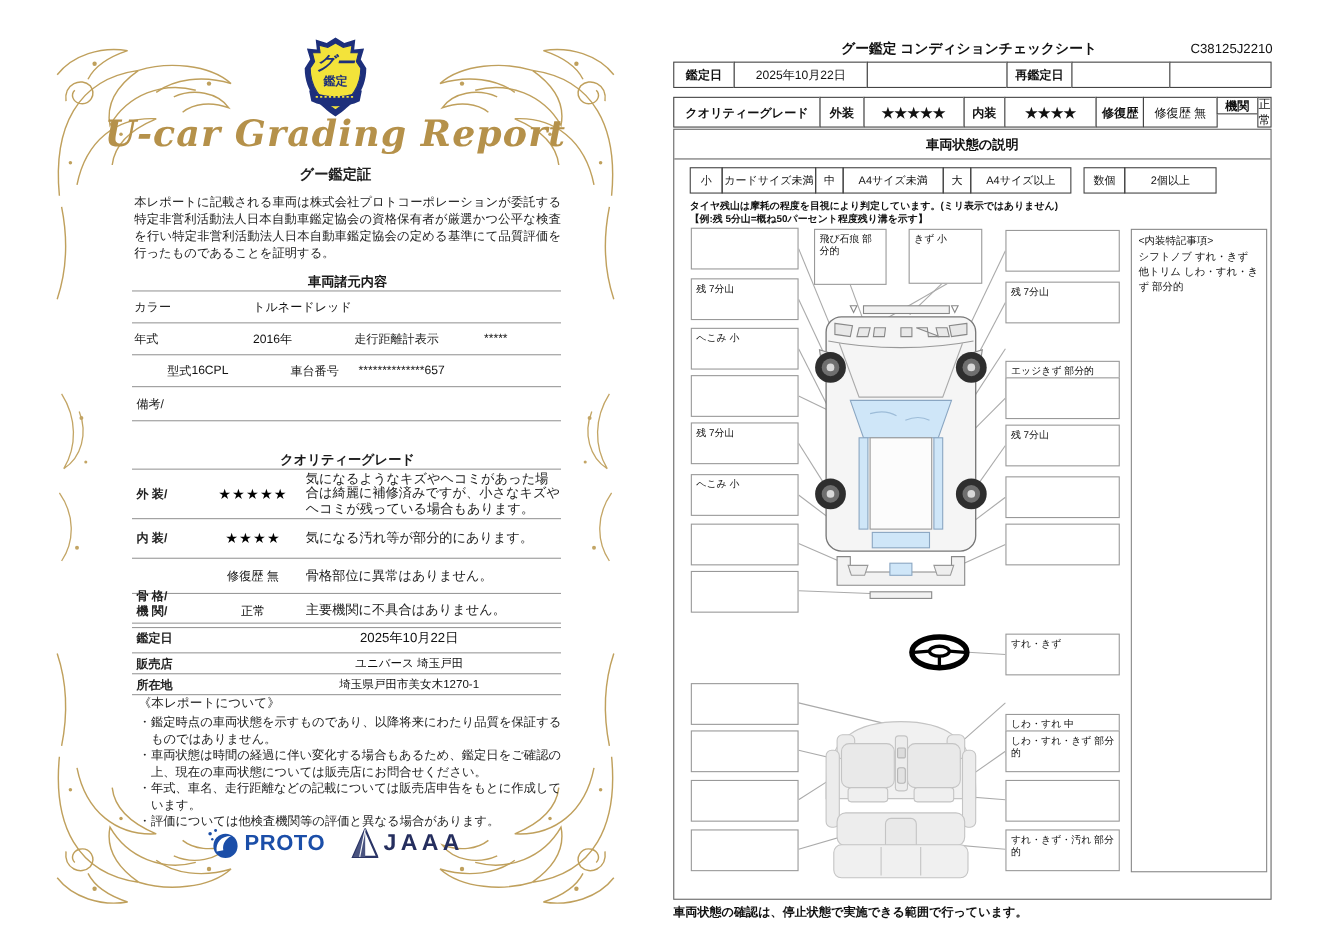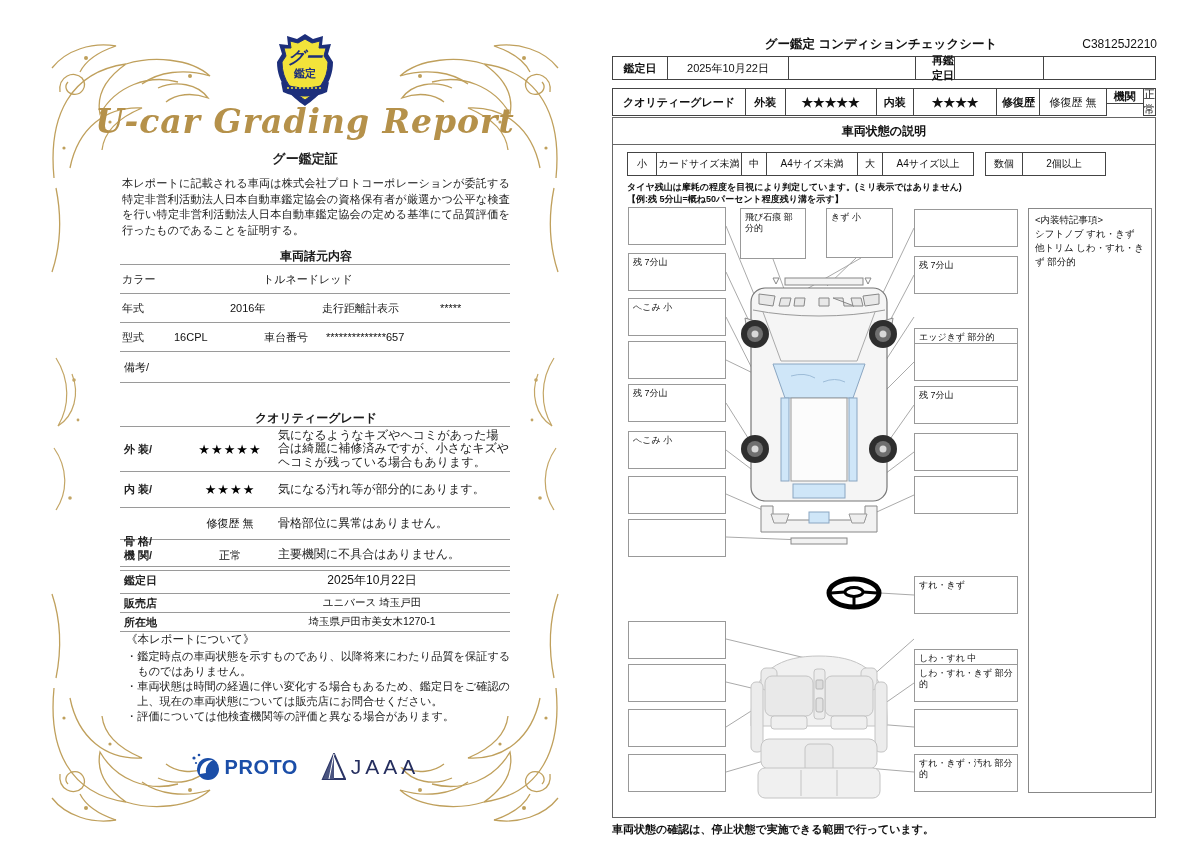--- a/index.html
+++ b/index.html
@@ -29,21 +29,21 @@
   .gdesc{flex:1;font-size:12px;line-height:13.5px;color:#222;}
   .about{position:absolute;left:86px;top:604px;width:386px;
          font-family:"DejaVu Serif",serif;color:#222;}
   .about .atitle{font-size:11.5px;margin-bottom:2px;}
   .about .aitem{font-size:11.2px;line-height:15px;padding-left:1em;text-indent:-1em;}
   .logos{position:absolute;left:0;top:724px;width:100%;display:flex;
          justify-content:center;align-items:center;gap:22px;}
   .logo-proto{display:flex;align-items:center;gap:4px;}
   .logo-proto .ptext{font-weight:900;font-size:20px;color:#1b4ea8;letter-spacing:0.5px;}
   .logo-jaaa{display:flex;align-items:center;gap:5px;}
-  .logo-jaaa .jtext{font-weight:400;font-size:21px;color:#252e5e;letter-spacing:4px;}
+  .logo-jaaa .jtext{font-weight:700;font-size:21px;color:#252e5e;letter-spacing:4px;}
   
   .sheet{position:absolute;left:603px;top:28px;width:556px;height:812px;}
   .s-title{position:absolute;top:8px;left:0;width:100%;text-align:center;
            font-weight:bold;font-size:12.5px;}
   .s-code{position:absolute;top:9px;right:2px;font-size:12px;}
   .srow{position:absolute;left:9px;right:3px;display:flex;}
   .srow .cell{border:1px solid #444;margin-left:-1px;display:flex;
               align-items:center;justify-content:center;font-size:11px;
               height:24px;box-sizing:border-box;background:#fff;}
   .srow .cell:first-child{margin-left:0;}
@@ -113,32 +113,32 @@
     <line x1="14" y1="56" x2="50" y2="56" stroke="#f3e33a" stroke-width="1.5" stroke-dasharray="2,2"></line>
   </svg>
 
   <div class="c-title">U-car Grading Report</div>
   <div class="c-sub">グー鑑定証</div>
   <div class="c-intro">本レポートに記載される車両は株式会社プロトコーポレーションが委託する特定非営利活動法人日本自動車鑑定協会の資格保有者が厳選かつ公平な検査を行い特定非営利活動法人日本自動車鑑定協会の定める基準にて品質評価を行ったものであることを証明する。</div>
 
   <div class="sec-title" style="top:220px;">車両諸元内容</div>
 
   <div class="ctable" style="top:236px;">
-    <div class="crow" style="height:28px;gap:33px;">
+    <div class="crow" style="height:28px;">
       <span class="clbl" style="width:108px;padding-left:2px;">カラー</span>
       <span class="cval">トルネードレッド</span>
     </div>
     <div class="crow" style="height:28px;">
       <span class="clbl" style="width:108px;padding-left:2px;">年式</span>
       <span class="cval" style="width:92px;">2016年</span>
       <span class="clbl" style="width:118px;">走行距離計表示</span>
       <span class="cval">*****</span>
     </div>
     <div class="crow" style="height:28px;">
-      <span class="clbl" style="width:52px;padding-left:2px;">型式</span>
+      <span class="clbl" style="width:52px;padding-left:2px;text-align:right;">型式</span>
       <span class="cval" style="width:90px;">16CPL</span>
       <span class="clbl" style="width:62px;">車台番号</span>
       <span class="cval">**************657</span>
     </div>
     <div class="crow" style="height:30px;">
       <span class="clbl" style="padding-left:4px;">備考/</span>
     </div>
   </div>
 
   <div class="sec-title" style="top:382px;">クオリティーグレード</div>
@@ -178,20 +178,21 @@
     <div class="crow" style="height:18px;">
       <span class="clbl" style="width:110px;padding-left:4px;font-weight:bold;">所在地</span>
       <span class="cval" style="flex:1;text-align:center;font-size:10.5px;">埼玉県戸田市美女木1270-1</span>
     </div>
   </div>
 
   <div class="about">
     <div class="atitle">《本レポートについて》</div>
     <div class="aitem">・鑑定時点の車両状態を示すものであり、以降将来にわたり品質を保証するものではありません。</div>
     <div class="aitem">・車両状態は時間の経過に伴い変化する場合もあるため、鑑定日をご確認の上、現在の車両状態については販売店にお問合せください。</div>
+    <div class="aitem">・年式、車名、走行距離などの記載については販売店申告をもとに作成しています。</div>
     <div class="aitem">・評価については他検査機関等の評価と異なる場合があります。</div>
   </div>
 
   <div class="logos">
     <div class="logo-proto">
       <svg width="30" height="30" viewBox="0 0 30 30">
         <circle cx="3" cy="6" r="1.6" fill="#1b4ea8"></circle>
         <circle cx="8" cy="3" r="1.3" fill="#1b4ea8"></circle>
         <circle cx="5" cy="11" r="1.1" fill="#1b4ea8"></circle>
         <circle cx="17" cy="17" r="11" fill="#1b4ea8"></circle>
@@ -211,21 +212,21 @@
 </div>
 
 <div class="sheet">
   <div class="s-title">グー鑑定 コンディションチェックシート</div>
   <div class="s-code">C38125J2210</div>
 
   <div class="srow r1">
     <div class="cell b" style="width:56px;">鑑定日</div>
     <div class="cell" style="width:122px;">2025年10月22日</div>
     <div class="cell" style="width:128px;"></div>
-    <div class="cell b" style="width:40px;padding-left:16px;">再鑑定日</div>
+    <div class="cell b" style="width:60px;">再鑑定日</div>
     <div class="cell" style="width:90px;"></div>
     <div class="cell" style="flex:1;"></div>
   </div>
 
   <div class="srow r2">
     <div class="cell b" style="width:140px;height:28px;">クオリティーグレード</div>
     <div class="cell b" style="width:42px;height:28px;">外装</div>
     <div class="cell b" style="width:96px;height:28px;font-size:13px;">★★★★★</div>
     <div class="cell b" style="width:40px;height:28px;">内装</div>
     <div class="cell b" style="width:88px;height:28px;font-size:13px;">★★★★</div>

